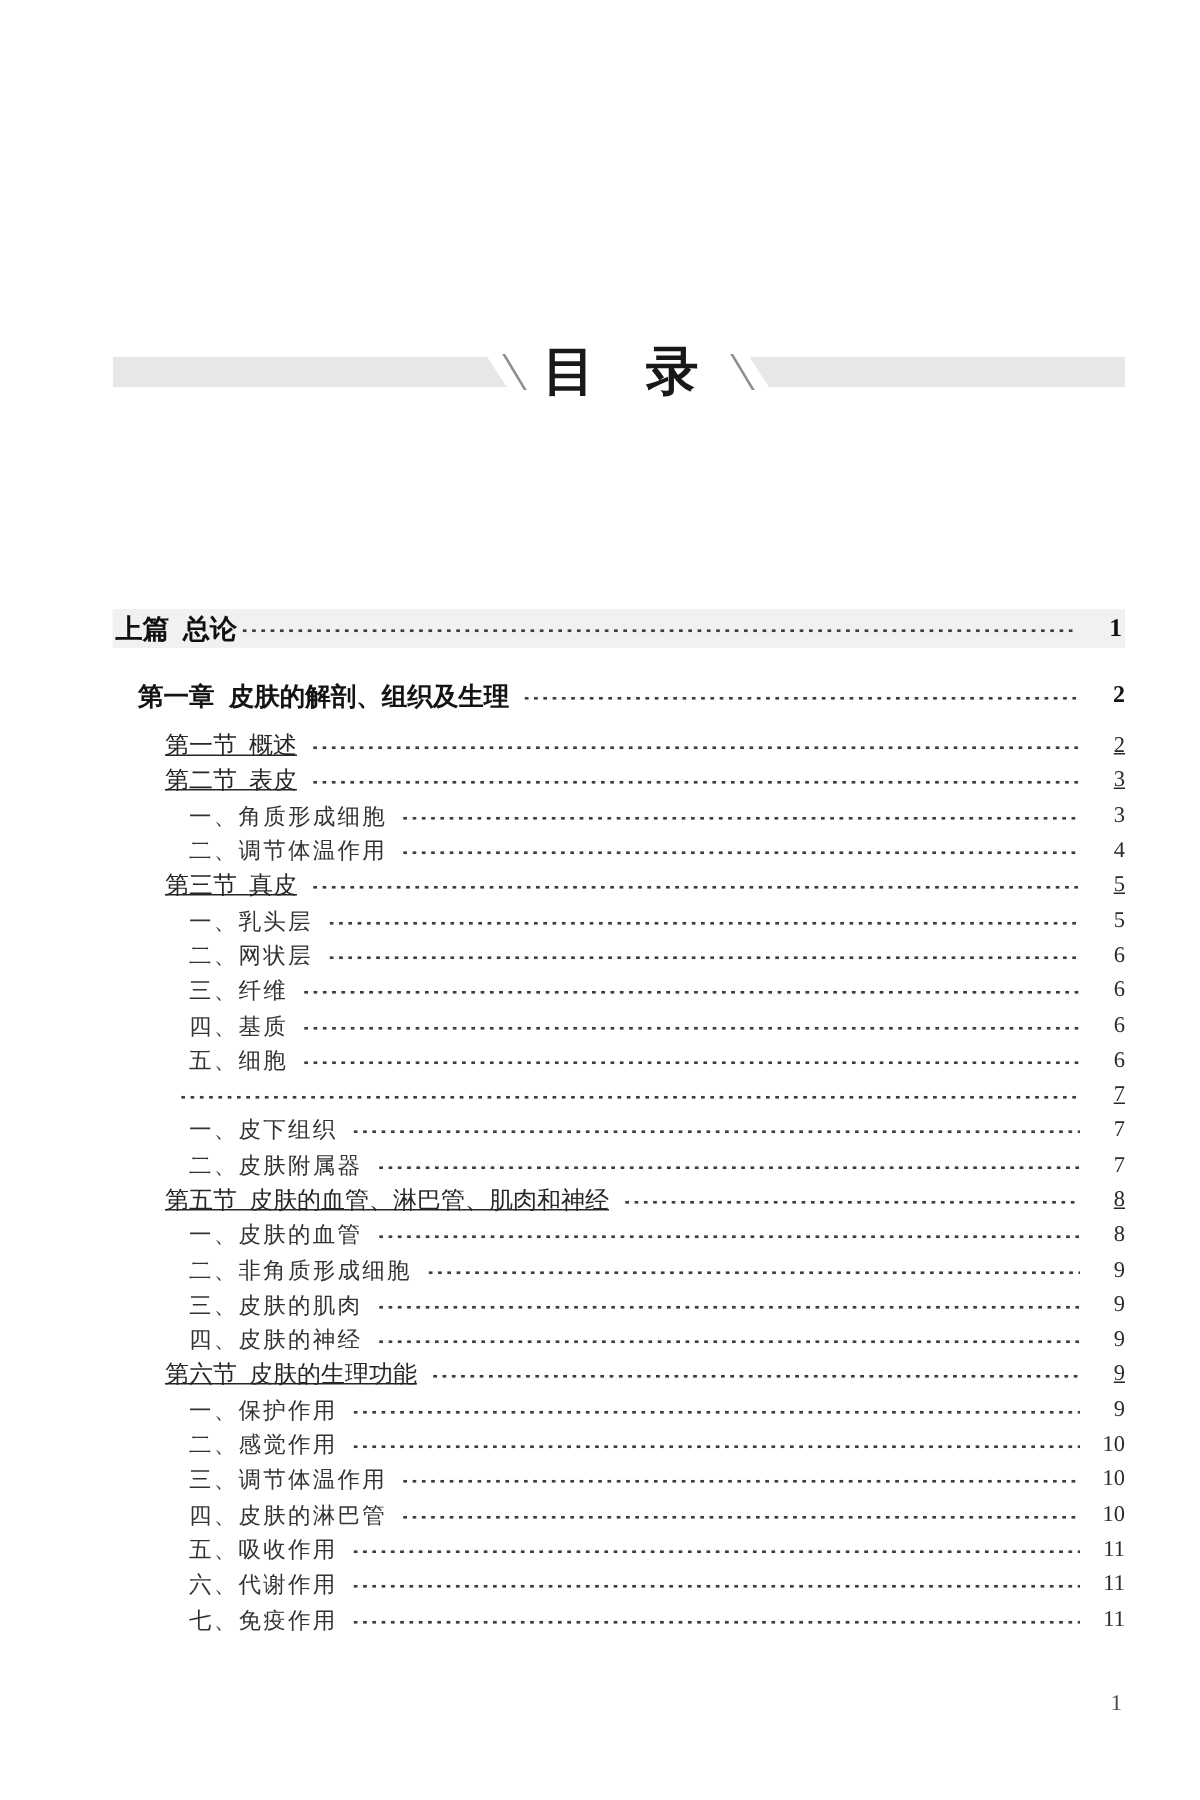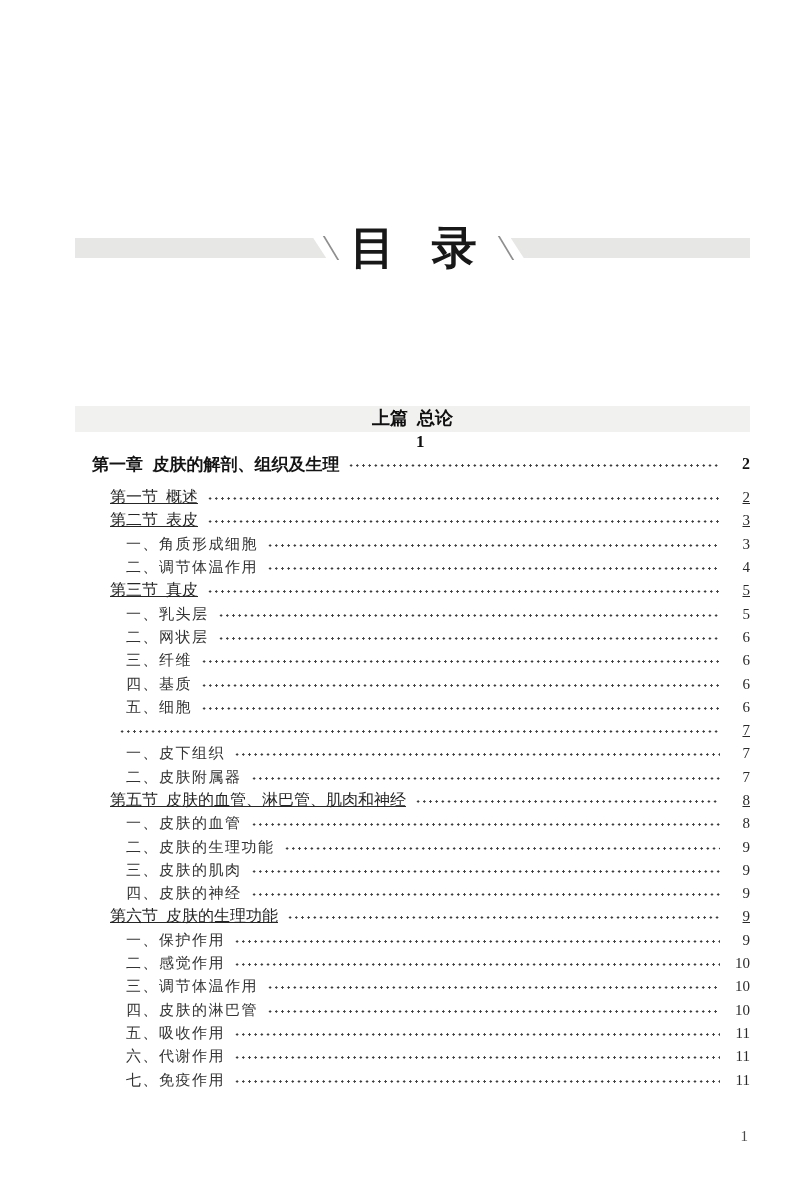--- a/index.html
+++ b/index.html
@@ -18,21 +18,21 @@
     height:40px;
   }
   .bar{height:20px;background:#e7e7e5;}
   .bar-left{flex:1.05;clip-path:polygon(0 0,calc(100% - 13px) 0,100% 100%,0 100%);}
   .bar-right{flex:1;clip-path:polygon(0 0,100% 0,100% 100%,13px 100%);}
   .slash{width:2px;height:24px;background:#8f8f8f;transform:skewX(31deg);}
   .slash-left{margin-left:4px;}
   .slash-right{margin-right:4px;}
   .page-title{
     font-family:"Liberation Sans",sans-serif;
-    font-weight:bold;font-size:45px;line-height:40px;
+    font-weight:bold;font-size:35px;line-height:40px;
     color:#181818;letter-spacing:12px;
     margin:0 16px 0 18px;white-space:pre;
   }
   
   .toc{margin:138px 50px 0 75px;}
   .toc-row{display:flex;align-items:center;height:23.3px;font-size:16px;color:#262626;}
   .toc-row .label{white-space:pre;}
   .leader{
     flex:1;height:3px;align-self:center;margin:2px 6px 0 9px;
     background-image:radial-gradient(circle 1.2px at 50% 50%,#3d3d3d 98%,transparent 100%);
@@ -42,21 +42,20 @@
     min-width:24px;text-align:right;
     font-family:"Liberation Serif",serif;
     font-size:15px;color:#2a2a2a;
   }
   
   .level-part{
     height:26px;margin-bottom:20px;
     background:#f1f1ef;
     font-weight:bold;font-size:18px;color:#101010;
     padding:0 2px;
-    flex-direction:column;
   }
   .level-part .leader{margin-left:2px;}
   .level-part .pagenum{font-weight:bold;font-size:17px;color:#101010;}
   
   .level-chapter{
     height:24px;margin-bottom:10px;padding-left:17px;
     font-family:"Liberation Sans",sans-serif;
     font-weight:bold;font-size:17px;color:#141414;
   }
   .level-chapter .pagenum{font-weight:bold;font-size:16px;color:#141414;}
@@ -163,21 +162,21 @@
         <span class="label">第五节  皮肤的血管、淋巴管、肌肉和神经</span>
         <span class="leader"></span>
         <span class="pagenum">8</span>
       </div>
       <div class="toc-row level-sub">
         <span class="label">一、皮肤的血管</span>
         <span class="leader"></span>
         <span class="pagenum">8</span>
       </div>
       <div class="toc-row level-sub">
-        <span class="label">二、皮肤的生理功能</span>
+        <span class="label">二、非角质形成细胞</span>
         <span class="leader"></span>
         <span class="pagenum">9</span>
       </div>
       <div class="toc-row level-sub">
         <span class="label">三、皮肤的肌肉</span>
         <span class="leader"></span>
         <span class="pagenum">9</span>
       </div>
       <div class="toc-row level-sub">
         <span class="label">四、皮肤的神经</span>

